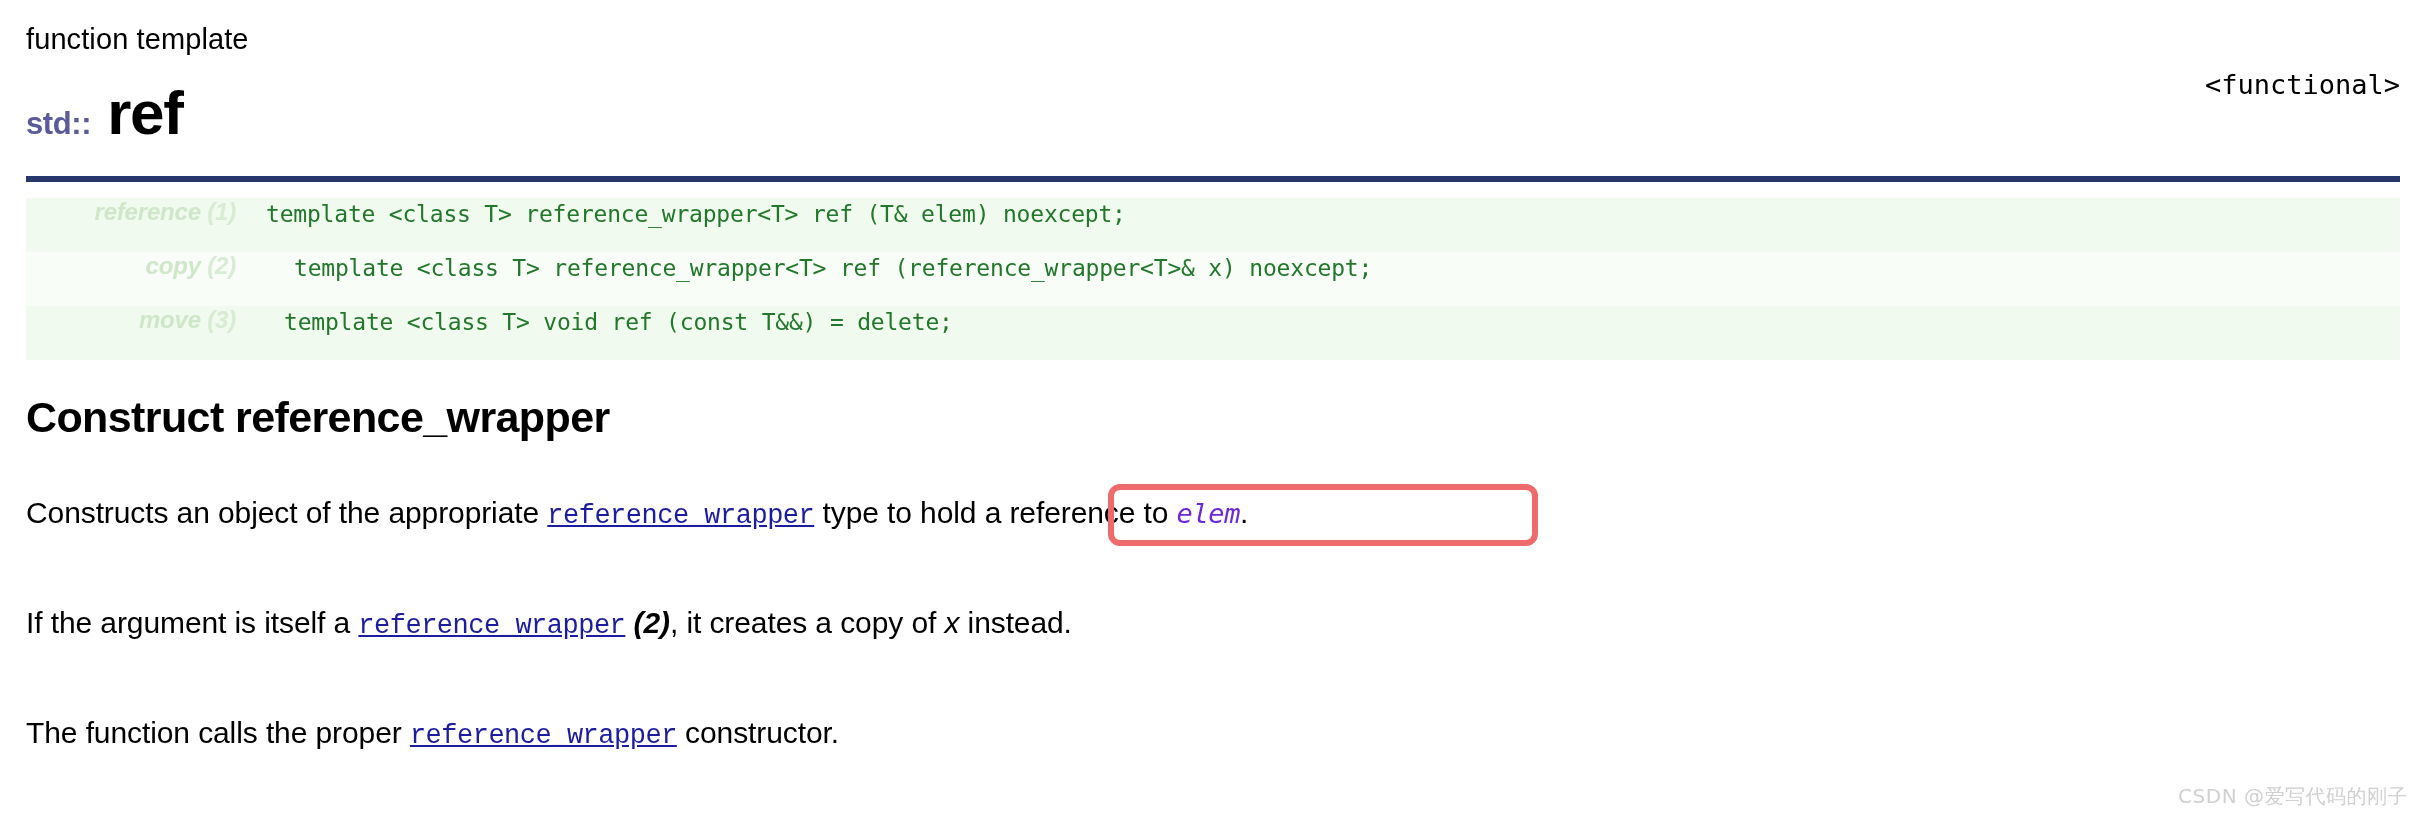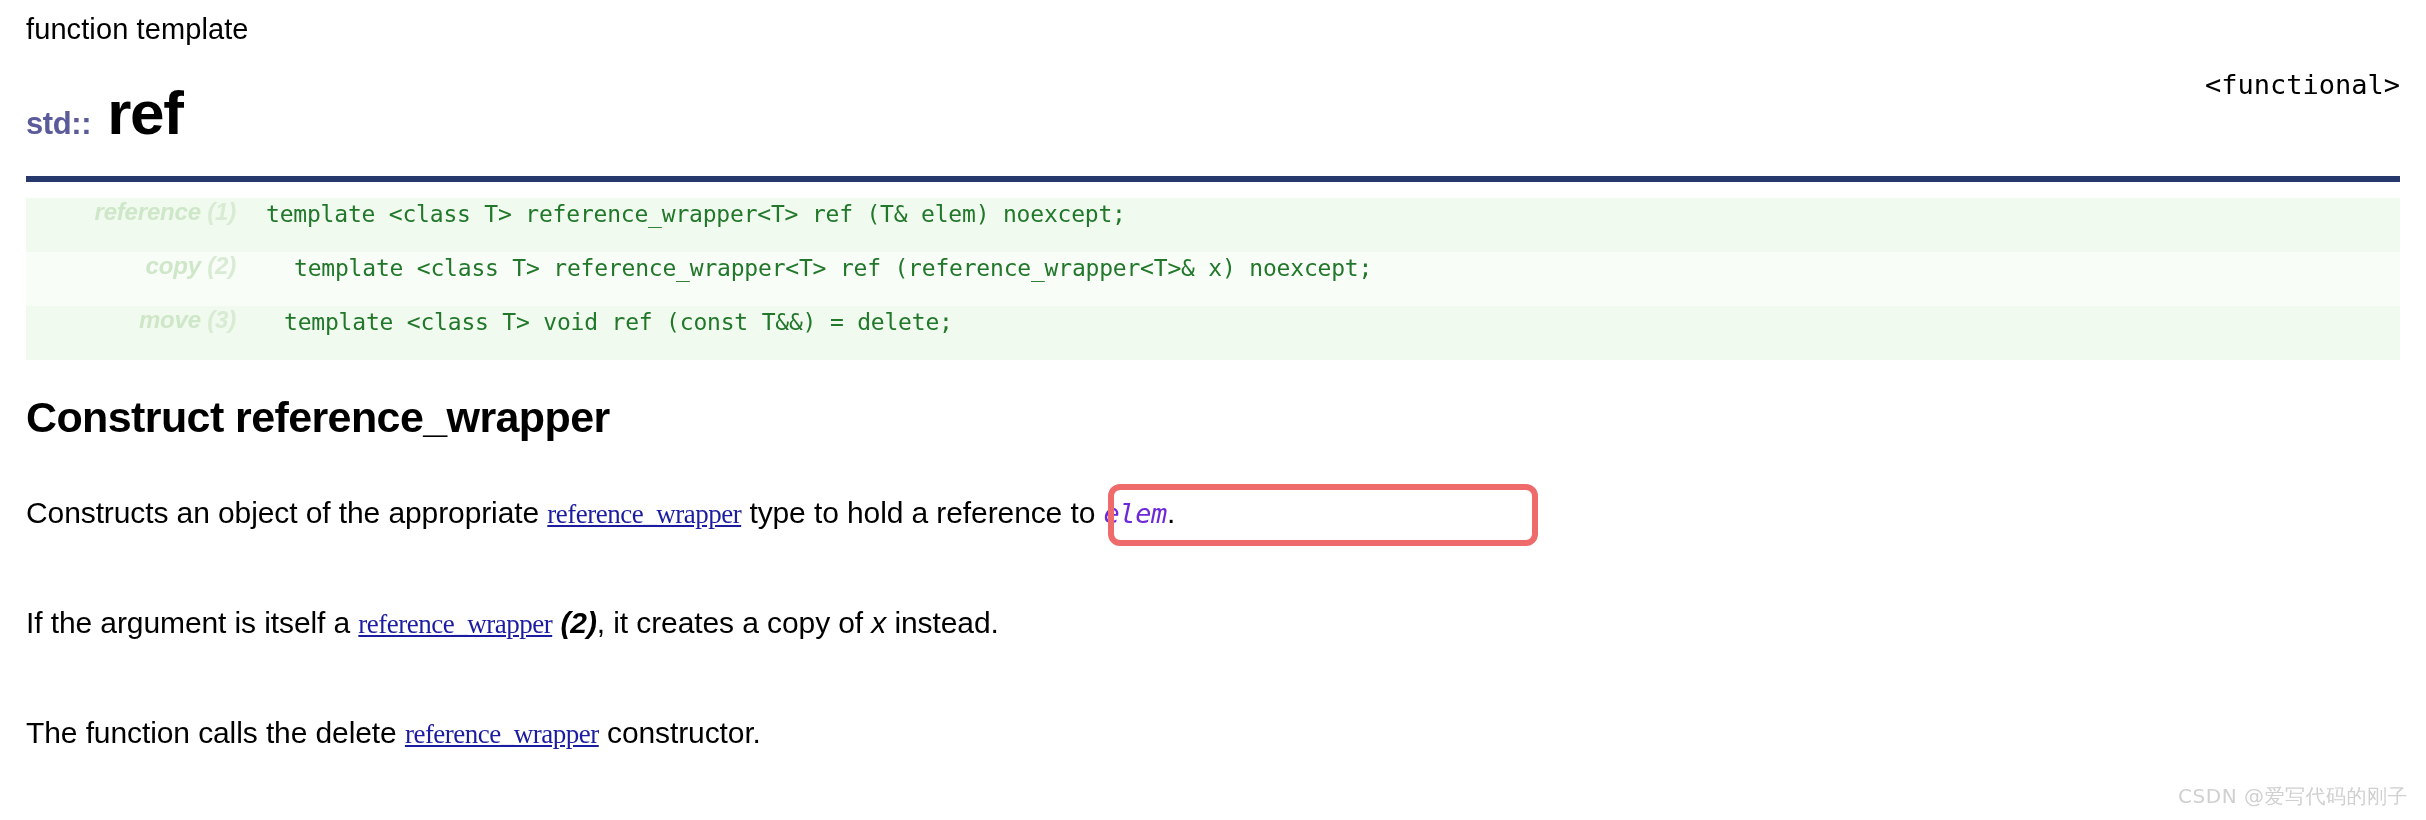--- a/index.html
+++ b/index.html
@@ -20,21 +20,21 @@
     position: absolute;
     left: 0; top: 0;
     width: 2426px;
     height: 820px;
   }
 
   
   .kind-label {
     position: absolute;
     left: 26px;
-    top: 12px;
+    top: 22px;
     font-size: 29px;
     line-height: 34px;
     color: #000000;
     letter-spacing: 0.1px;
   }
 
   .title-block {
     position: absolute;
     left: 26px;
     top: 82px;
@@ -143,21 +143,21 @@
     line-height: 38px;
     color: #000000;
     white-space: nowrap;
     letter-spacing: -0.1px;
   }
   .para-1 { top: 494px; }
   .para-2 { top: 604px; }
   .para-3 { top: 714px; }
 
   .code-link {
-    font-family: Liberation Serif, serif;
+    font-family: Liberation Mono, monospace;
     font-size: 27px;
     color: #1c1ca0;
     text-decoration: underline;
     letter-spacing: -0.5px;
   }
   .mono-ital {
     font-family: "DejaVu Sans Mono", monospace;
     font-style: italic;
     font-size: 27px;
     color: #6d28d9;
@@ -231,19 +231,19 @@
     </div>
 
   </div>
 
   <div class="section-heading">Construct reference_wrapper</div>
 
   <div class="para para-1"><span>Constructs an object of the appropriate </span><a class="code-link" href="#">reference_wrapper</a><span> type to hold a reference to </span><span class="mono-ital">elem</span><span>.</span></div>
 
   <div class="para para-2"><span>If the argument is itself a </span><a class="code-link" href="#">reference_wrapper</a><span> </span><span class="bold-num">(2)</span><span>, it creates a copy of </span><span class="sans-ital">x</span><span> instead.</span></div>
 
-  <div class="para para-3"><span>The function calls the delete </span><a class="code-link" href="#">reference_wrapper</a><span> constructor.</span></div>
+  <div class="para para-3"><span>The function calls the proper </span><a class="code-link" href="#">reference_wrapper</a><span> constructor.</span></div>
 
   <div class="annot-box"></div>
 
   <div class="watermark">CSDN @爱写代码的刚子</div>
 
 </div>
 
 </body></html>

